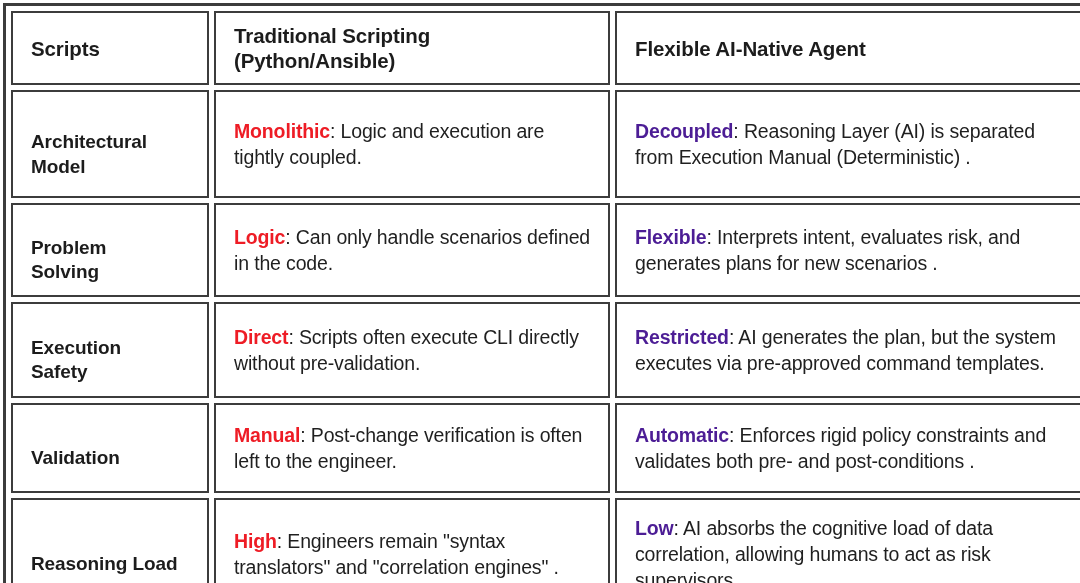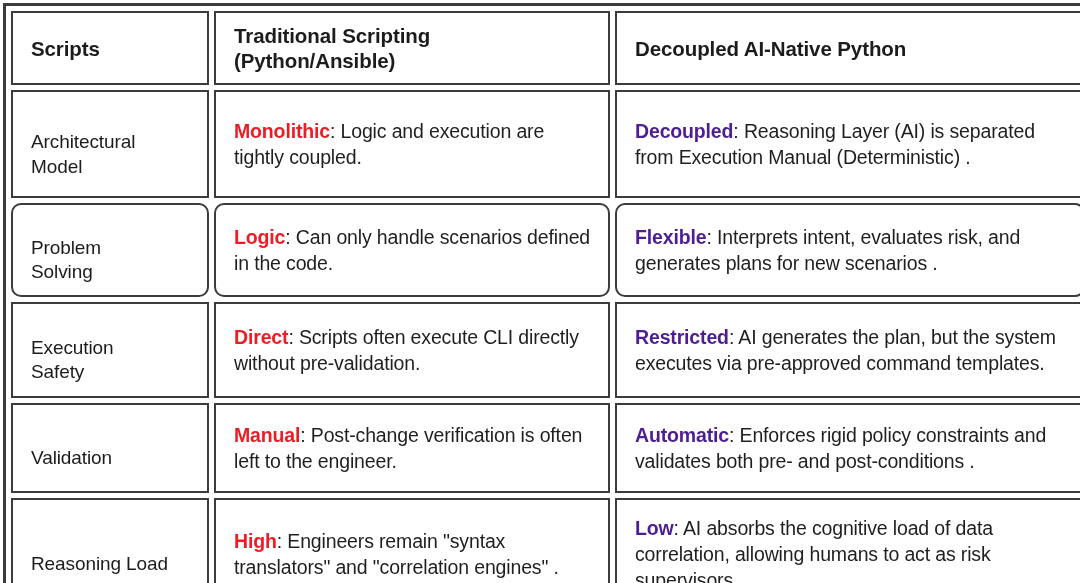--- a/index.html
+++ b/index.html
@@ -57,21 +57,21 @@
     font-size: 20.5px;
     font-weight: bold;
     color: #1c1c1c;
     line-height: 1.22;
     letter-spacing: -0.1px;
   }
 
   
   .feature-label {
     font-size: 19px;
-    font-weight: normal;
+    font-weight: bold;
     color: #1c1c1c;
     line-height: 1.28;
     letter-spacing: -0.1px;
     white-space: pre-line;
     margin-top: 21px;
   }
 
   
   .cell-text {
     font-size: 19.5px;
@@ -82,21 +82,21 @@
   }
   .kw {
     font-weight: bold;
     text-align: center;
   }
   .kw-negative { color: #ee1c25; }
   .kw-positive { color: #4c1d95; }
 
   
   .row-architecture td { height: 108px; }
-  .row-problem td      { height: 88px; border-radius: 10px; }
+  .row-problem td      { height: 88px; }
   .row-execution td    { height: 96px; }
   .row-validation td   { height: 90px; }
   .row-cognitive td    { height: 113px; }
 </style>
 </head>
 <body>
 
 <div class="sheet">
   <table class="comparison-table">
     <colgroup>
@@ -107,21 +107,21 @@
     <thead>
       <tr class="header-row">
         <th>
           <div class="header-label">Scripts</div>
         </th>
         <th>
           <div class="header-label">Traditional Scripting
 (Python/Ansible)</div>
         </th>
         <th>
-          <div class="header-label">Decoupled AI-Native Python</div>
+          <div class="header-label">Flexible AI-Native Agent</div>
         </th>
       </tr>
     </thead>
     <tbody>
 
       <tr class="row-architecture">
         <td>
           <div class="feature-label">Architectural
 Model</div>
         </td>

